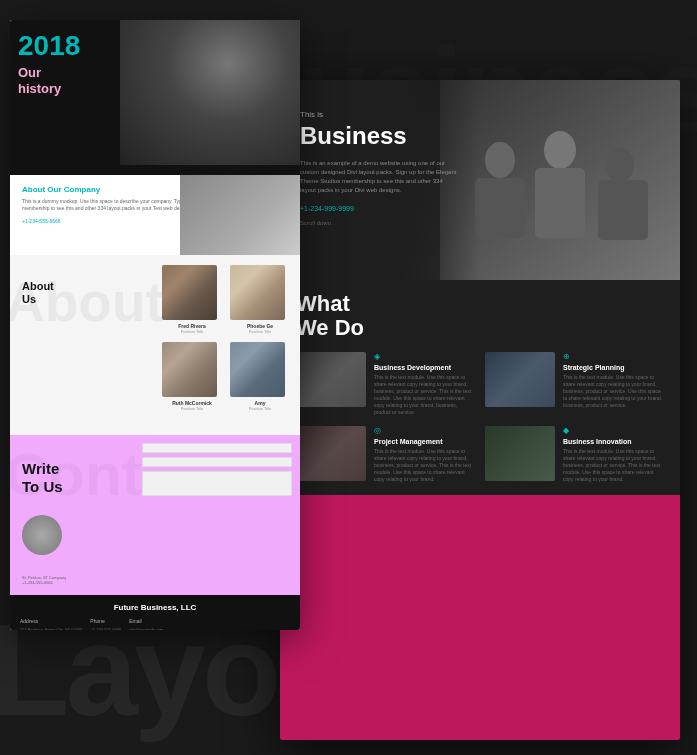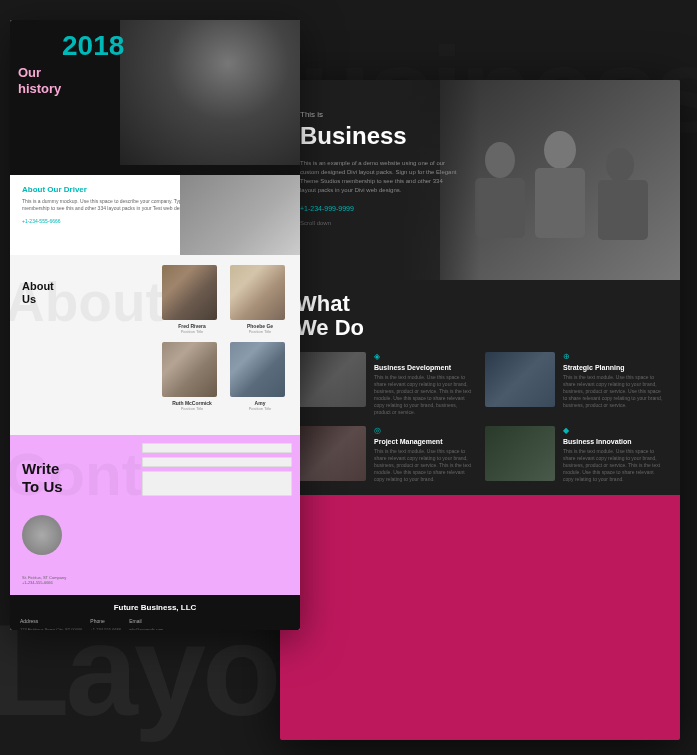--- a/index.html
+++ b/index.html
@@ -99,21 +99,20 @@
     }
 
     .lm-year {
       position: absolute;
       left: 8px;
       top: 10px;
       font-size: 28px;
       font-weight: 900;
       color: #00b8b8;
       z-index: 2;
-      margin-left: 44px;
     }
 
     .lm-our-history {
       position: absolute;
       left: 8px;
       top: 45px;
       z-index: 2;
     }
 
     .lm-our-history-text {
@@ -504,21 +503,21 @@
         <div class="lm-history-photo-inner"></div>
       </div>
       <div class="lm-year">2018</div>
       <div class="lm-our-history">
         <div class="lm-our-history-text">Our<br>history</div>
       </div>
     </div>
 
     <div class="lm-about-company">
       <div class="lm-about-photo-right"></div>
-      <div class="lm-about-title">About Our Driver</div>
+      <div class="lm-about-title">About Our Company</div>
       <div class="lm-about-text">This is a dummy mockup. Use this space to describe your company. Type text for the Aayam Driver Studios membership to see this and other 334 layout packs in your Test web designs.</div>
       <div class="lm-phone-row">+1-234-555-6666</div>
     </div>
 
     <div class="lm-about-us-section">
       <div class="lm-about-bg-text">About</div>
       <div class="lm-about-us-title">About<br>Us</div>
       <div class="lm-team-grid">
         <div class="lm-team-member">
           <div class="lm-team-photo person-photo-1"></div>

